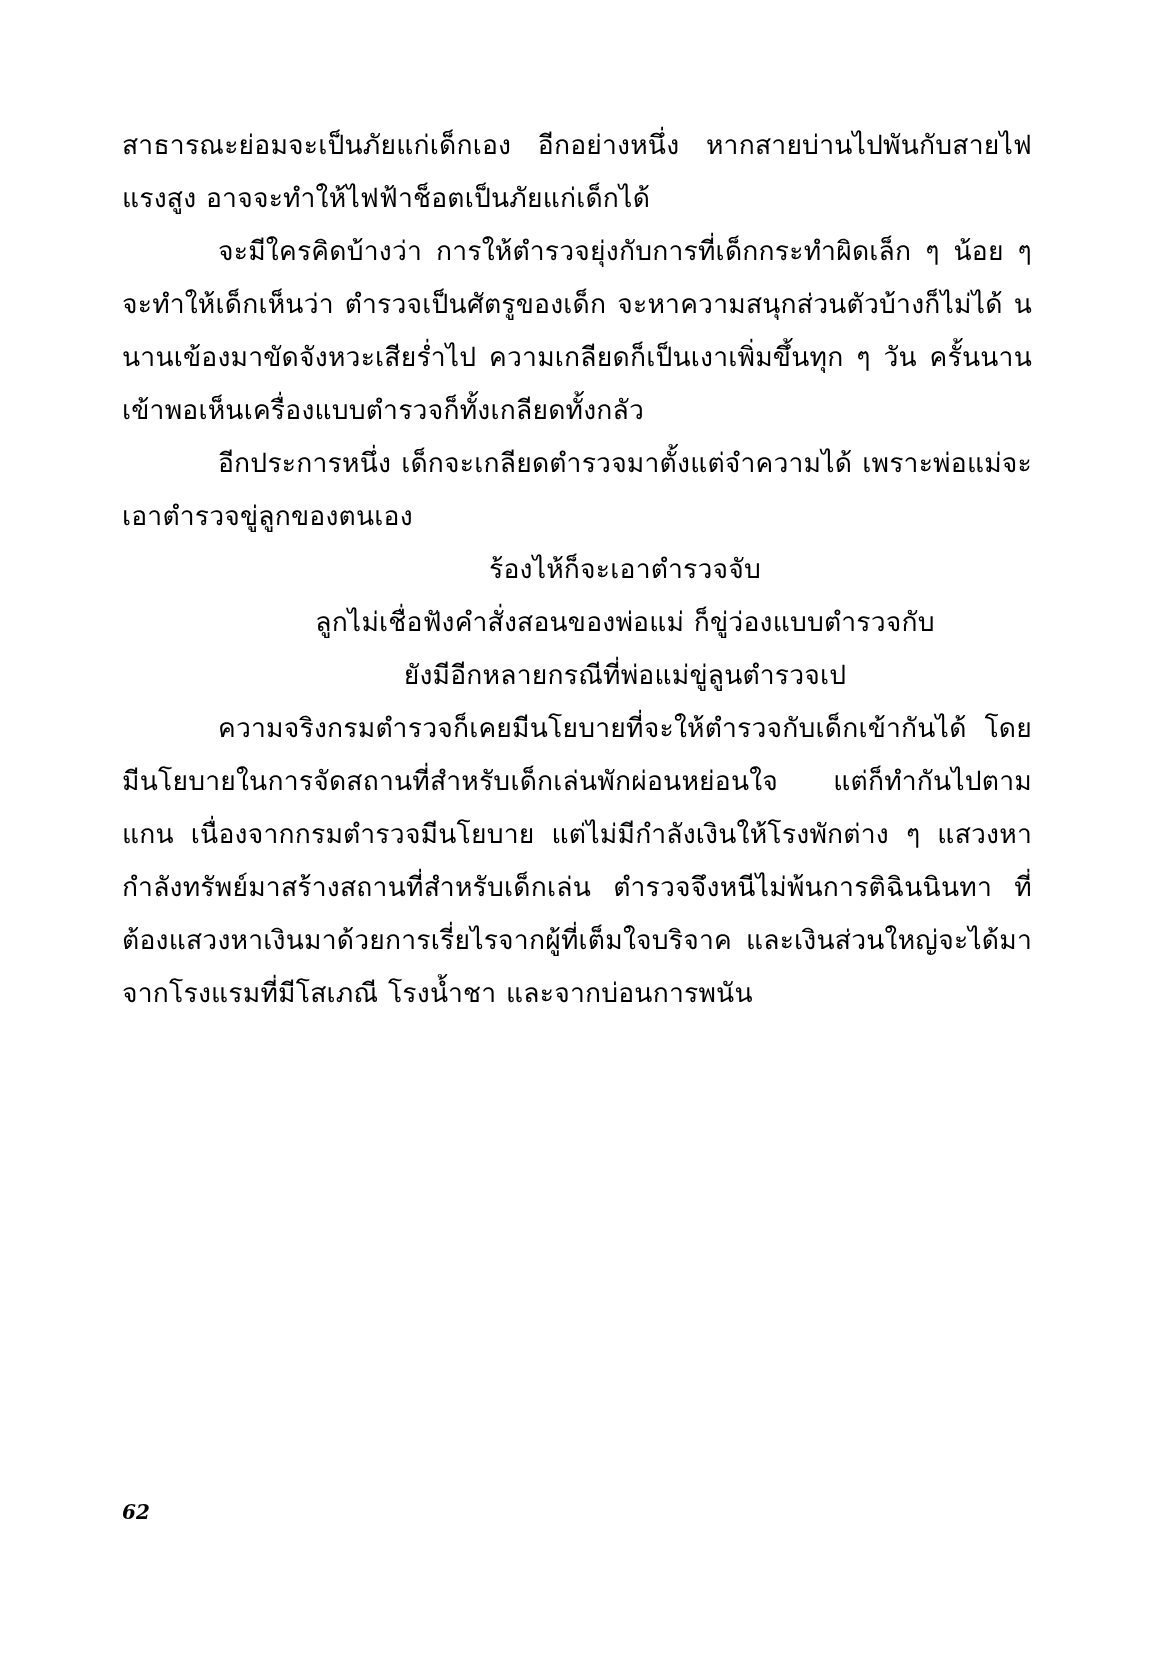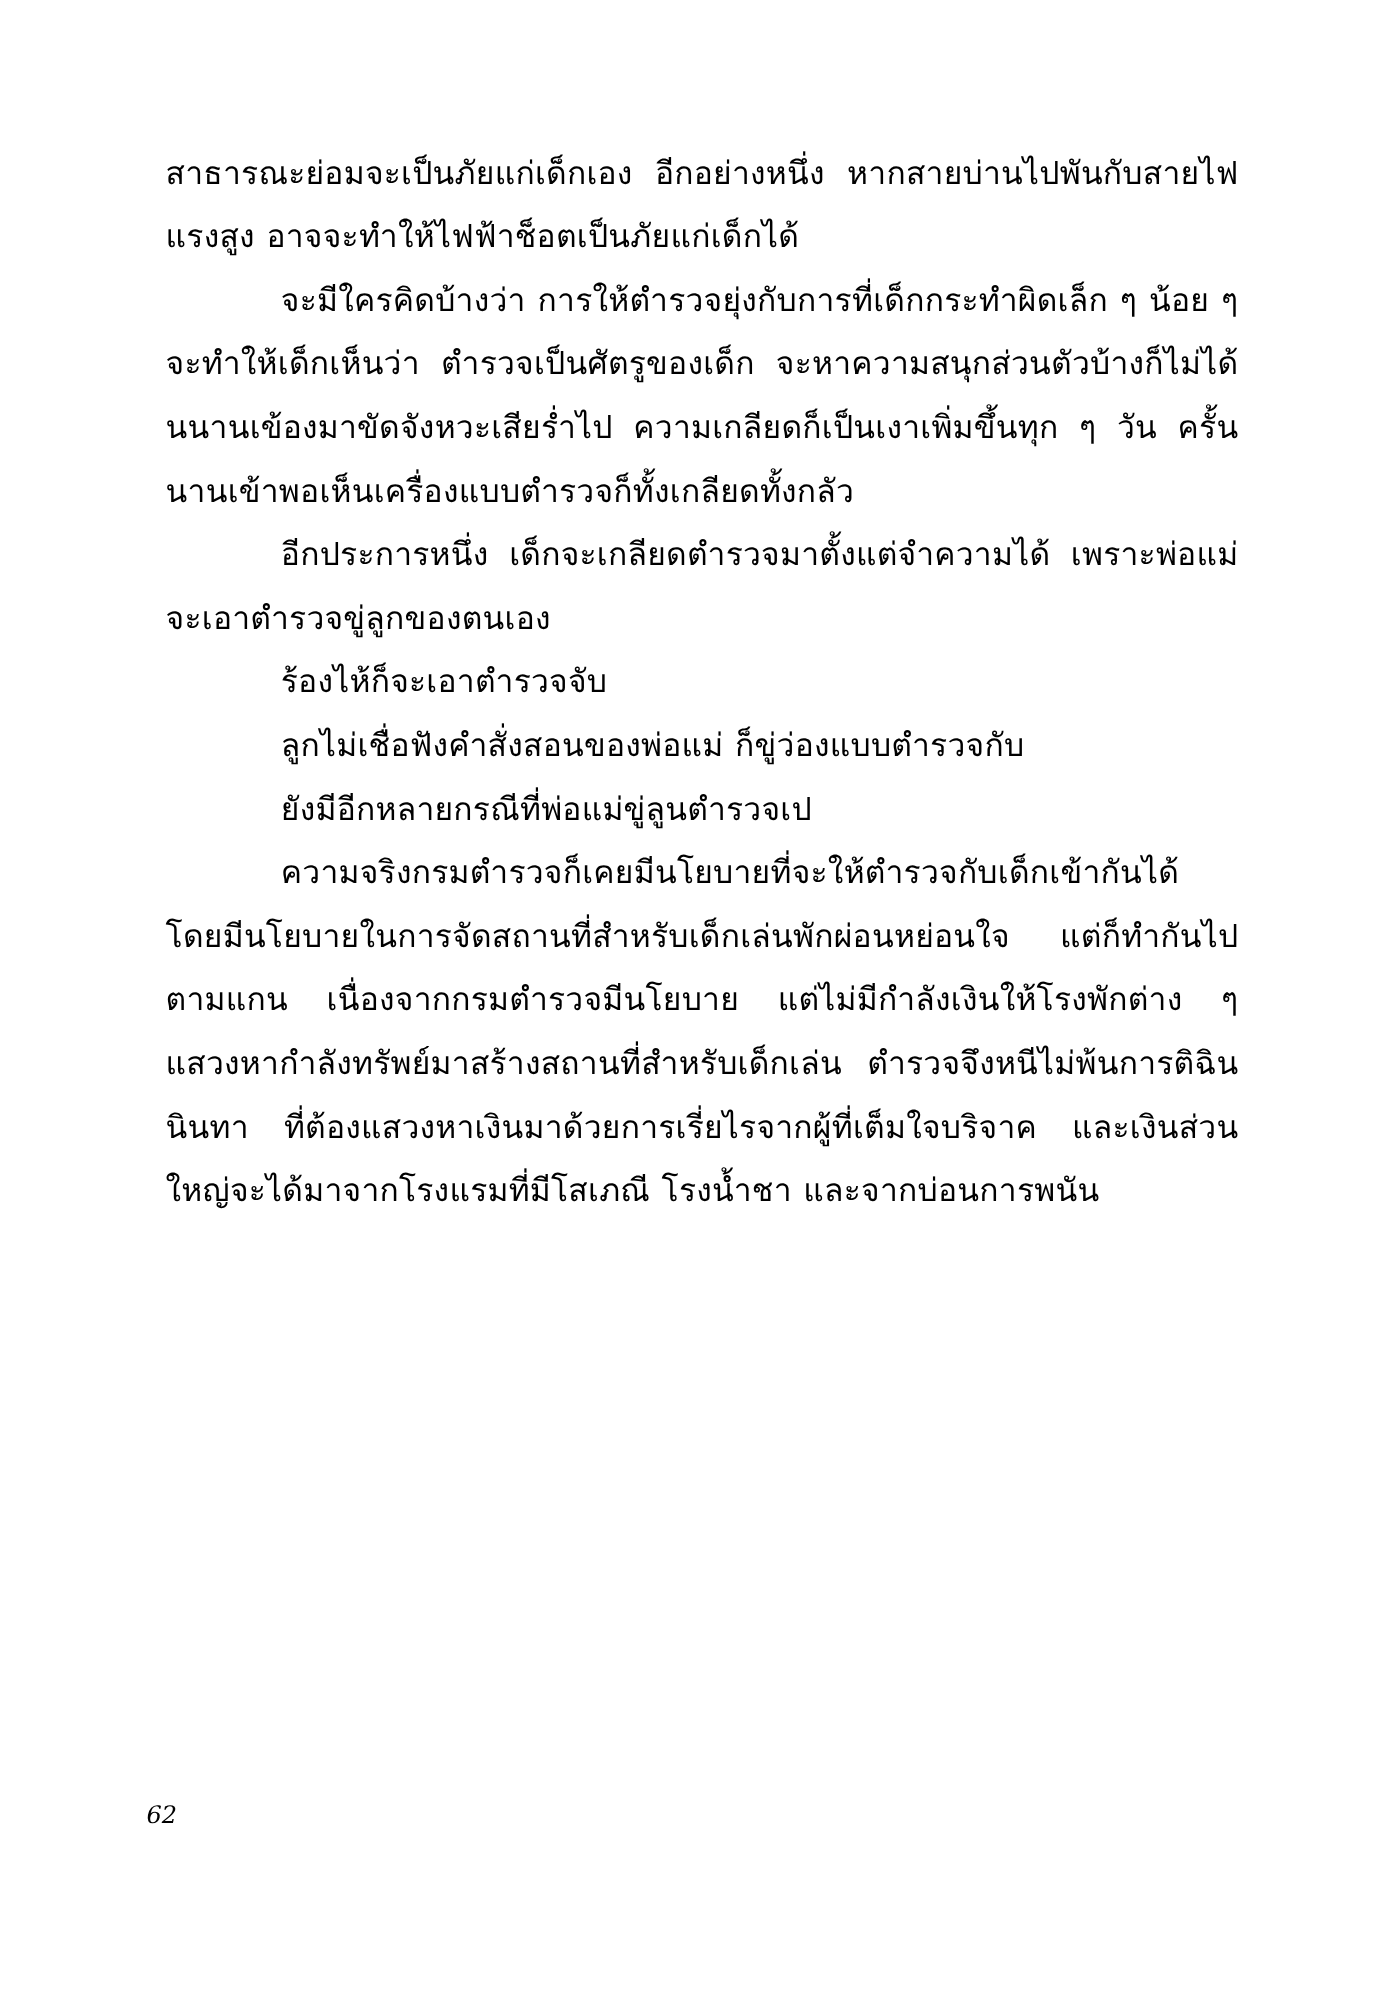--- a/index.html
+++ b/index.html
@@ -16,45 +16,46 @@
     font-family: "DejaVu Sans", sans-serif;
     color: #000000;
   }
   .textblock {
     position: absolute;
     left: 122px;
     top: 118px;
     width: 910px;
   }
   .para {
-    margin: 0 0 0 16px;
+    margin: 0 0 0 0;
     font-size: 26.5px;
     line-height: 53px;
     letter-spacing: 0.2px;
     text-align: justify;
     text-justify: inter-word;
     word-spacing: 1px;
   }
   .para.indent {
     text-indent: 96px;
   }
   .para.noindent {
     text-indent: 0;
   }
   .para.short {
-    text-align: left;
+    text-align: center;
   }
   .pagenum {
     position: absolute;
     left: 122px;
     top: 1500px;
     font-size: 20px;
     font-style: italic;
     font-family: "DejaVu Serif", serif;
     color: #000000;
+    font-weight: bold;
   }
 </style>
 </head>
 <body>
 
 <div class="page">
 
   <div class="textblock">
     <p class="para noindent">สาธารณะย่อมจะเป็นภัยแก่เด็กเอง  อีกอย่างหนึ่ง  หากสายบ่านไปพันกับสายไฟแรงสูง  อาจจะทำให้ไฟฟ้าช็อตเป็นภัยแก่เด็กได้</p>
     <p class="para indent">จะมีใครคิดบ้างว่า      การให้ตำรวจยุ่งกับการที่เด็กกระทำผิดเล็ก ๆ น้อย ๆ จะทำให้เด็กเห็นว่า  ตำรวจเป็นศัตรูของเด็ก จะหาความสนุกส่วนตัวบ้างก็ไม่ได้  นนานเข้องมาขัดจังหวะเสียร่ำไป  ความเกลียดก็เป็นเงาเพิ่มขึ้นทุก ๆ วัน   ครั้นนานเข้าพอเห็นเครื่องแบบตำรวจก็ทั้งเกลียดทั้งกลัว</p>

